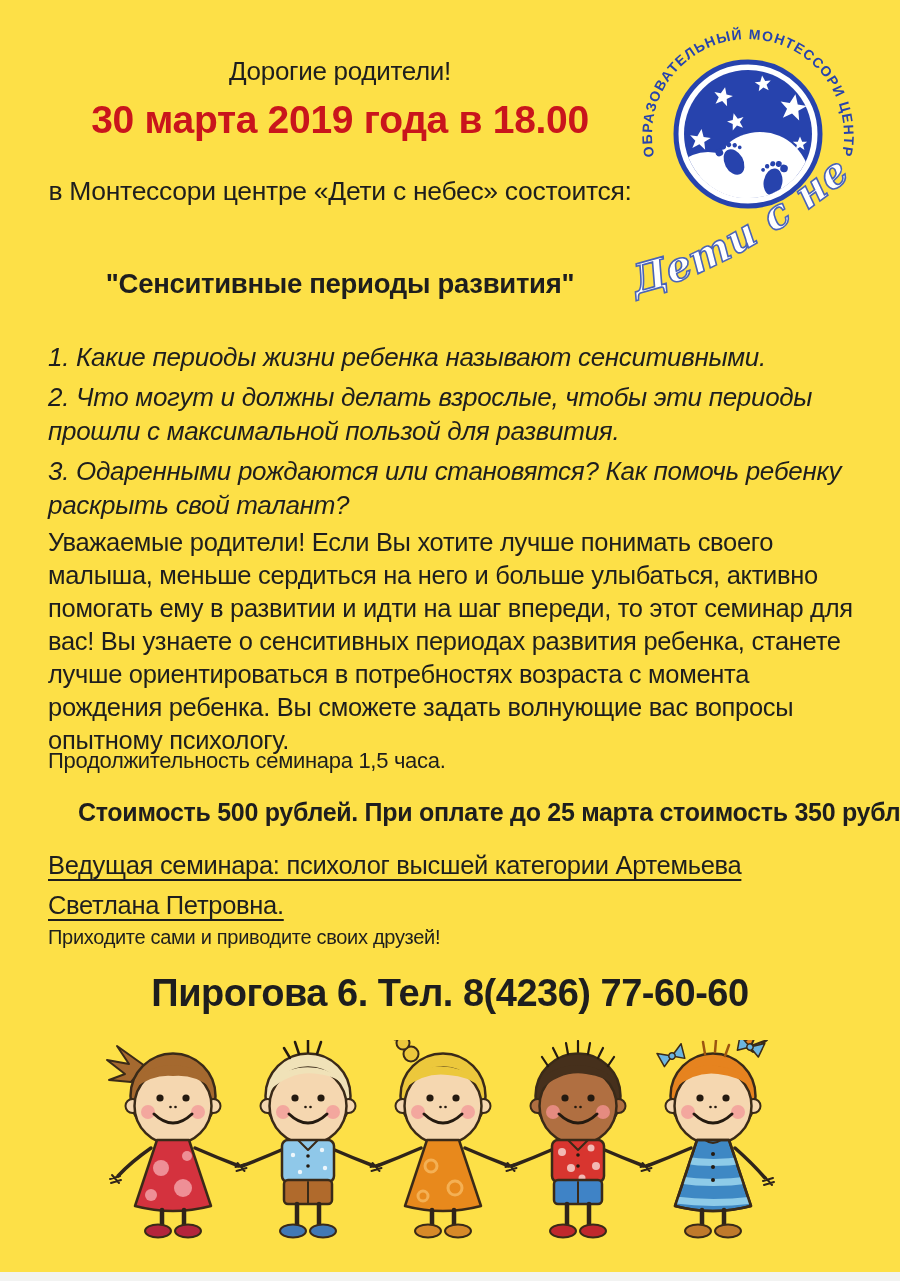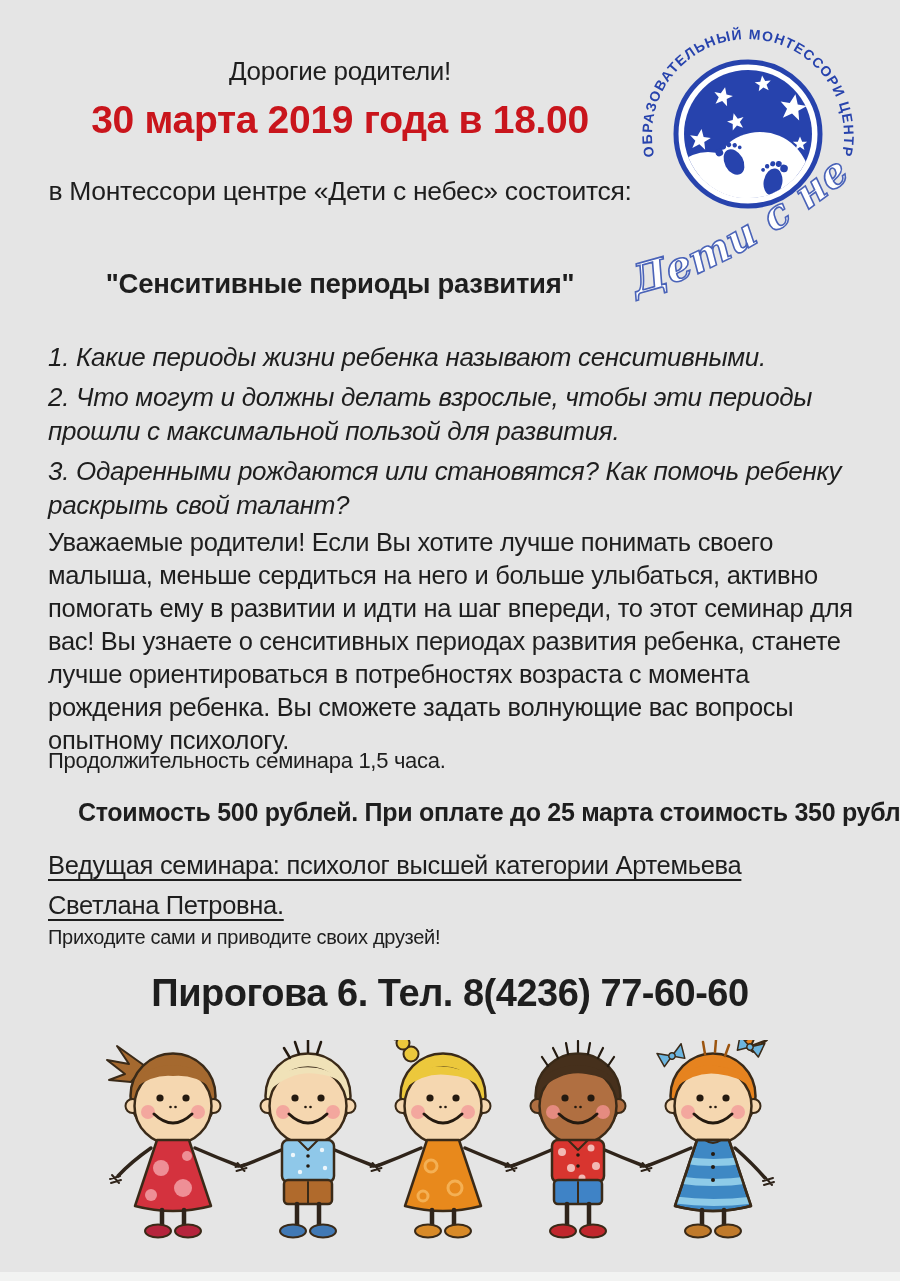--- a/index.html
+++ b/index.html
@@ -1,17 +1,17 @@
 <!DOCTYPE html>
 <html lang="ru"><head>
 <meta charset="utf-8">
 <style>
   html,body{margin:0;padding:0;}
   body{width:900px;height:1281px;background:#ffffff;font-family:"Liberation Sans",sans-serif;color:#1e1e1e;}
-  .page{position:relative;width:900px;height:1281px;overflow:hidden;background:#e5e5e5;letter-spacing:-0.3px;}
+  .page{position:relative;width:900px;height:1281px;overflow:hidden;background:#fde047;letter-spacing:-0.3px;}
 
   .greeting{position:absolute;left:30px;top:56px;width:620px;text-align:center;font-size:26px;}
   .date-heading{position:absolute;left:10px;top:98px;width:660px;text-align:center;font-size:39px;font-weight:bold;color:#c9151c;}
   .venue-line{position:absolute;left:10px;top:176px;width:660px;text-align:center;font-size:26.5px;}
   .event-title-1{position:absolute;left:10px;top:230px;width:660px;text-align:center;font-size:27.5px;font-weight:bold;}
   .event-title-2{position:absolute;left:10px;top:268px;width:660px;text-align:center;font-size:27.5px;font-weight:bold;}
 
   .logo{position:absolute;left:628px;top:22px;width:252px;height:292px;}
 
   .topics{position:absolute;left:48px;top:340px;width:815px;font-size:26px;font-style:italic;line-height:34px;}

